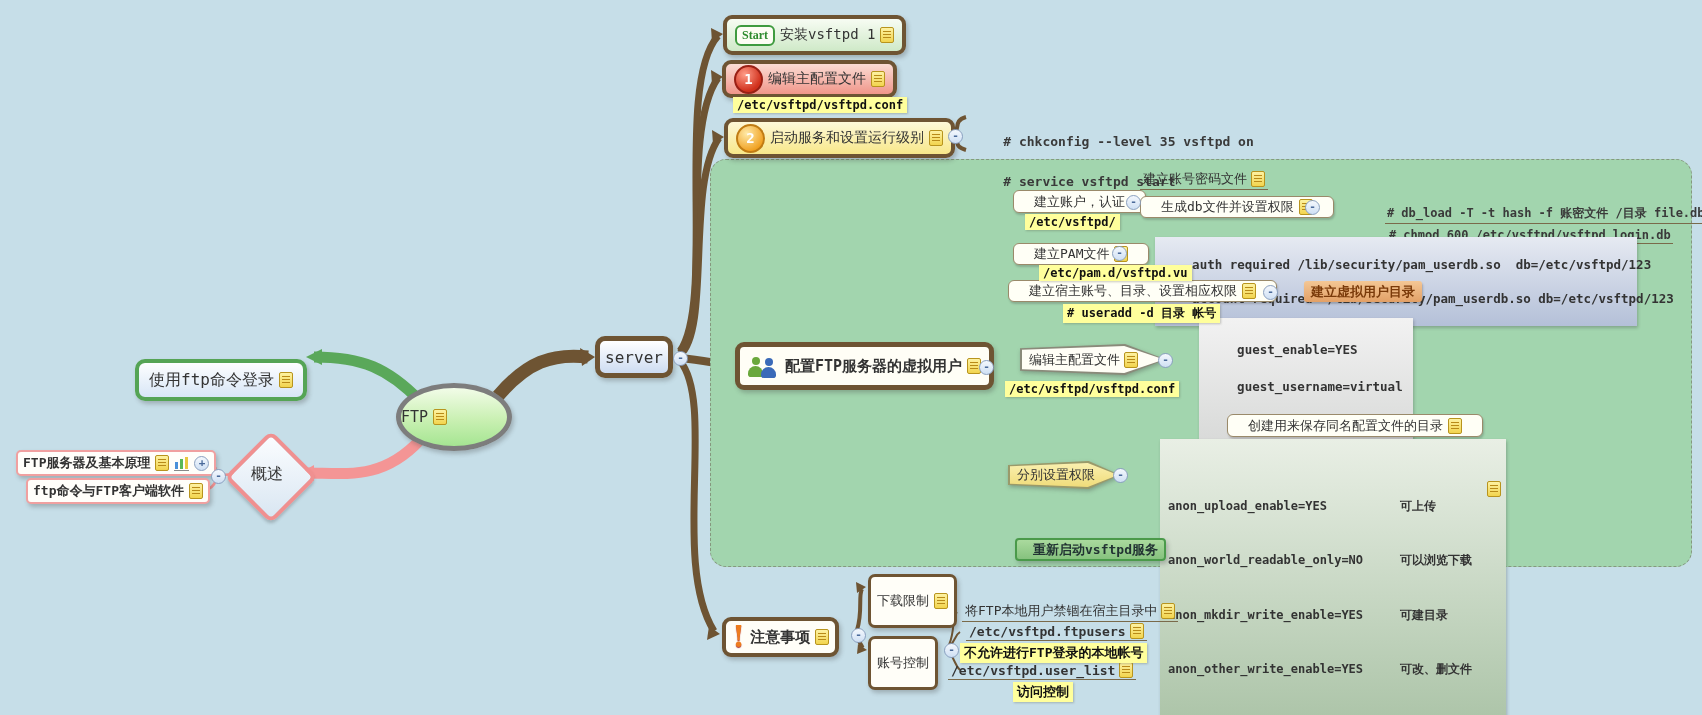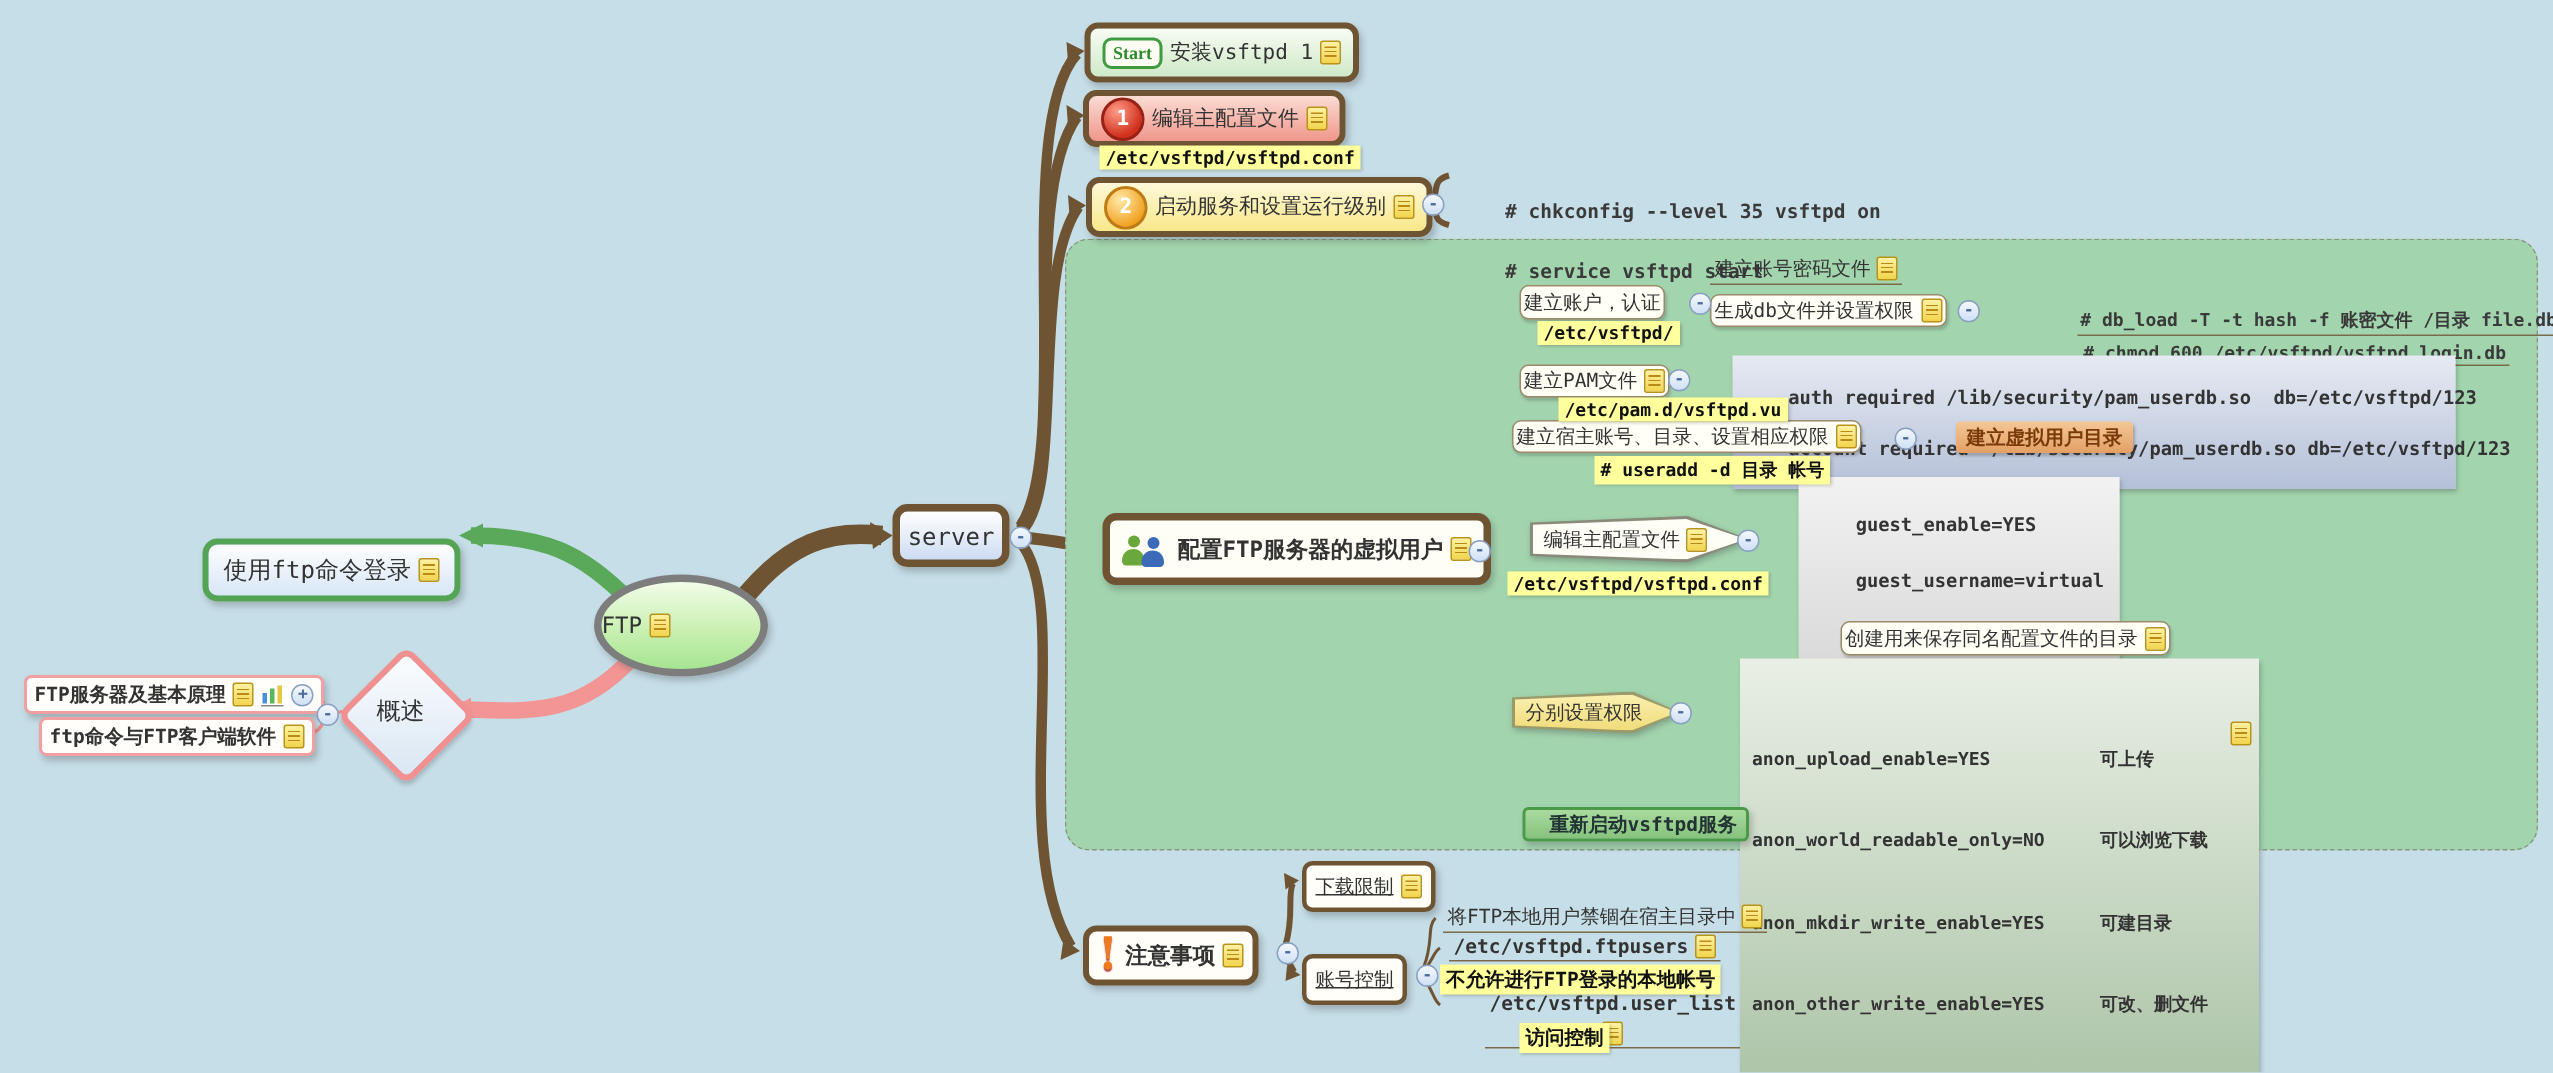--- a/index.html
+++ b/index.html
@@ -19,23 +19,23 @@
            background:linear-gradient(180deg,#fdfeff,#d8e6f6);justify-content:center;font-size:16px;margin-top:24px;}
   .startbox{border:4px solid #6e5433;border-radius:9px;
            background:linear-gradient(180deg,#f7fcf3,#cfe9c8);font-size:14px;padding:0 8px;}
   .redbox{border:4px solid #6e5433;border-radius:9px;
            background:linear-gradient(180deg,#fbdcd4,#f0968a);font-size:14px;padding:0 8px;}
   .yellowbox{border:4px solid #6e5433;border-radius:9px;
            background:linear-gradient(180deg,#fdf8d8,#f8e88a);font-size:14px;padding:0 8px;}
   .vuserbox{border:5px solid #6e5433;border-radius:9px;background:#fffef6;font-size:15px;padding:0 8px;}
   .notesbox{border:4px solid #6e5433;border-radius:9px;background:#fffef8;font-size:15px;padding:0 6px;}
   .smallbrown{border:3px solid #6e5433;border-radius:7px;background:#fffef8;font-size:13px;
-           padding:4px 6px;justify-content:flex-end;text-decoration:underline;}
+           padding:14px 6px;justify-content:flex-end;}
   .whitebox{border:1.5px solid #9a8a6a;border-radius:6px;background:#fffff6;font-size:13px;
-           padding:1px 2px;box-shadow:1px 2px 2px rgba(60,60,60,.25);}
+           padding:1px 20px;box-shadow:1px 2px 2px rgba(60,60,60,.25);}
   .pinkbox{border:2px solid #f0a0a0;border-radius:5px;background:#fffefa;font-size:13px;
            padding:1px 5px;font-weight:600;}
   .orangebox{background:linear-gradient(180deg,#f4c795,#e2a066);border-radius:3px;font-size:13px;
            color:#7a3a0a;font-weight:600;padding:1px 7px;box-shadow:1px 2px 2px rgba(60,60,60,.3);}
   .greenlab{background:linear-gradient(180deg,#aada9e,#86c27e);border:2px solid #4a9a4a;border-radius:4px;
            font-size:13px;font-weight:600;padding:0 6px;color:#233;}
   .ylabel{position:absolute;background:#ffff9c;color:#111;font-weight:700;font-size:12px;
           padding:1px 4px;white-space:pre;z-index:3;box-shadow:1px 1px 2px rgba(80,80,60,.3);}
   .linelab{position:absolute;font-size:13px;white-space:pre;border-bottom:1.5px solid #7a6a4a;
           padding:0 3px 1px 3px;z-index:2;display:flex;align-items:center;gap:4px;}
@@ -351,19 +351,19 @@
 
   <div class="linelab" style="left:962px;top:602px;">
     <span>将FTP本地用户禁锢在宿主目录中</span>
     <span class="note-icon"></span>
   </div>
   <div class="linelab bold" style="left:966px;top:623px;">
     <span>/etc/vsftpd.ftpusers</span>
     <span class="note-icon"></span>
   </div>
   <div class="ylabel" style="left:960px;top:643px;font-size:13px;">不允许进行FTP登录的本地帐号</div>
-  <div class="linelab bold" style="left:990px;top:662px;flex-direction:column;">
+  <div class="linelab bold" style="left:948px;top:662px;">
     <span>/etc/vsftpd.user_list</span>
     <span class="note-icon"></span>
   </div>
   <div class="ylabel" style="left:1013px;top:682px;font-size:13px;">访问控制</div>
 
 </div>
 
 </body></html>

